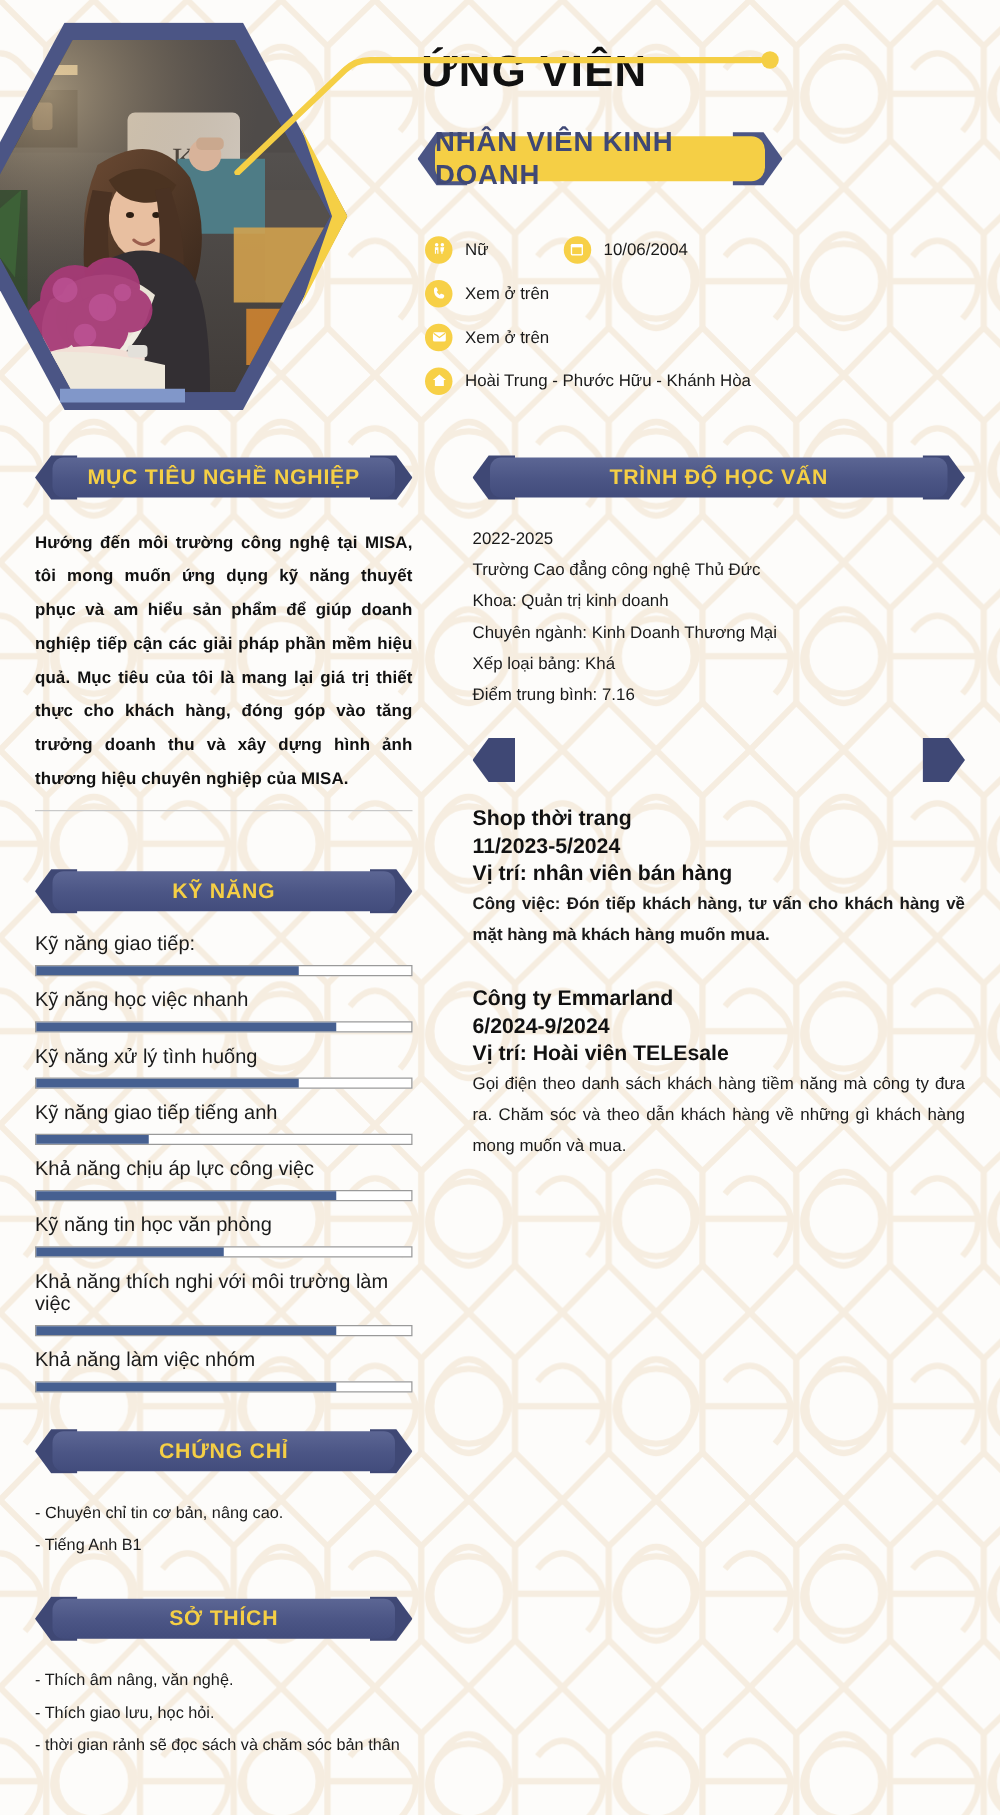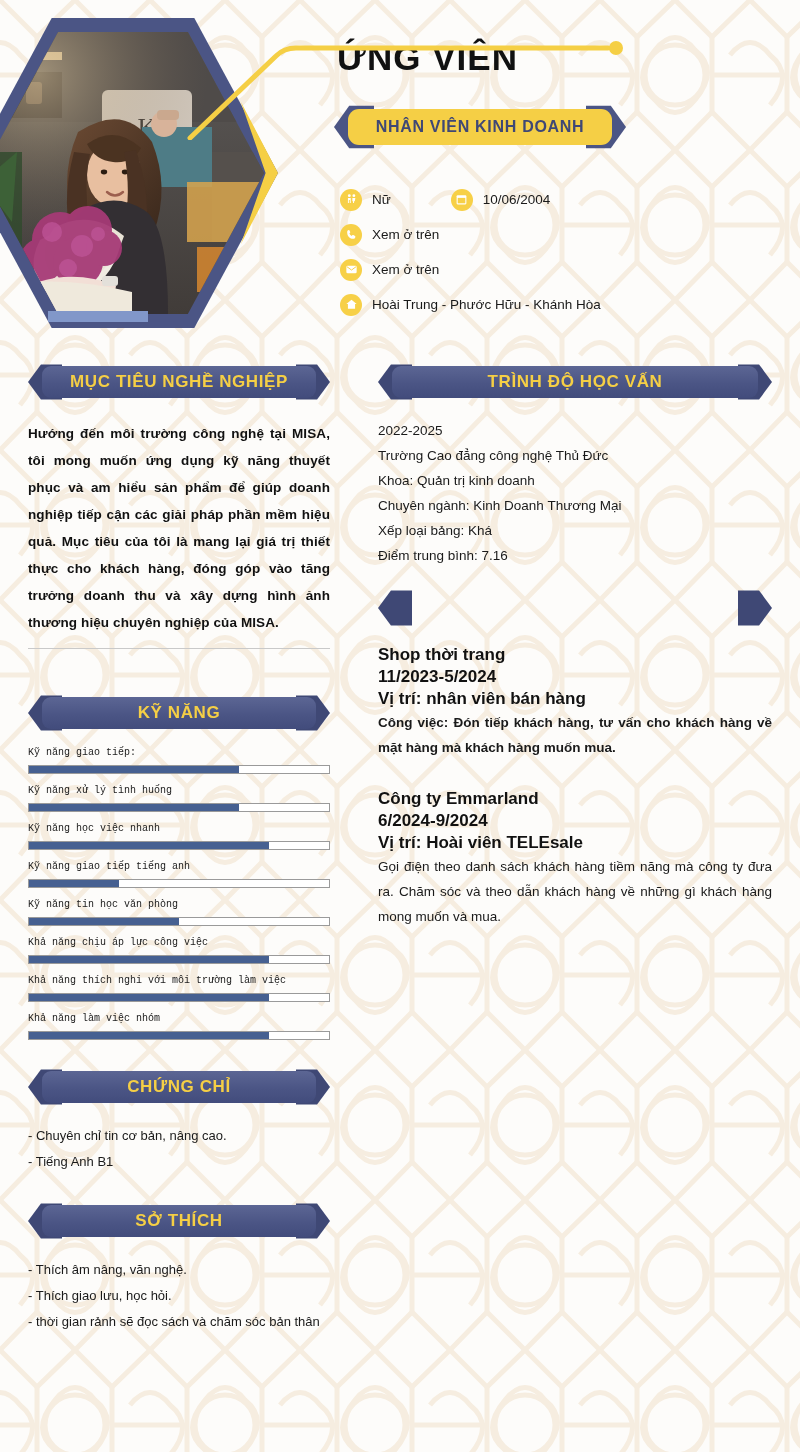--- a/index.html
+++ b/index.html
@@ -65,21 +65,21 @@
 
   .banner-yellow { position:relative; height:46px; }
   .banner-yellow .cap { position:absolute; top:0; width:40px; height:46px; }
   .banner-yellow .cap.left  { left:0;  background:#4b5585; clip-path:polygon(0% 50%, 38% 4%, 100% 4%, 100% 96%, 38% 96%); }
   .banner-yellow .cap.right { right:0; background:#4b5585; clip-path:polygon(100% 50%, 62% 4%, 0% 4%, 0% 96%, 62% 96%); }
   .banner-yellow .body {
     position:absolute; left:14px; right:14px; top:5px; bottom:5px;
     background:#f5cf45; border-radius:11px;
     display:flex; align-items:center; justify-content:center;
   }
-  .banner-yellow .label { color:#3f4875; font-size:16px; font-weight:bold; letter-spacing:.7px; }
+  .banner-yellow .label { color:#3f4875; font-size:22px; font-weight:bold; letter-spacing:.7px; }
 
   
   .col-left  { position:absolute; left:28px;  top:362px; width:302px; }
   .col-right { position:absolute; left:378px; top:362px; width:394px; }
 
   
   .contact { position:absolute; left:340px; top:182px; width:430px; }
   .c-row { display:flex; align-items:center; height:35px; }
   .c-ico {
     width:22px; height:22px; border-radius:50%; background:#f7d047;
@@ -101,21 +101,21 @@
   .edu-line { font-size:13.5px; color:#1a1a1a; line-height:25px; }
 
   .exp-block { margin-top:16px; }
   .exp-b { font-size:17px; font-weight:bold; color:#111; line-height:22px; }
   .exp-p { font-size:13.5px; color:#1a1a1a; line-height:25px; text-align:justify; }
   .exp-p.bold { font-weight:bold; }
 
   
   .skills { margin-top:14px; }
   .skill { margin-bottom:11px; }
-  .skill-name { font-size:10px; color:#1a1a1a; margin-bottom:7px;font-family:Liberation Mono, monospace; }
+  .skill-name { font-size:16px; color:#1a1a1a; margin-bottom:7px; }
   .bar { height:9px; border:1px solid #9a9a9a; background:#ffffff; }
   .bar-fill { height:100%; background:#466091; }
 
   
   .bullets { margin-top:16px; }
   .bullet { font-size:13px; color:#1a1a1a; line-height:26px; }
   .bullet.justify { text-align:justify; }
 </style>
 </head>
 <body>
@@ -305,47 +305,47 @@
       </div>
     </div>
     <div class="skills" id="skills-list">
         <div class="skill">
           <div class="skill-name">Kỹ năng giao tiếp:</div>
           <div class="bar">
             <div class="bar-fill" style="width: 70%;"></div>
           </div>
         </div>
         <div class="skill">
+          <div class="skill-name">Kỹ năng học việc nhanh</div>
+          <div class="bar">
+            <div class="bar-fill" style="width: 80%;"></div>
+          </div>
+        </div>
+        <div class="skill">
           <div class="skill-name">Kỹ năng xử lý tình huống</div>
           <div class="bar">
             <div class="bar-fill" style="width: 70%;"></div>
           </div>
         </div>
         <div class="skill">
-          <div class="skill-name">Kỹ năng học việc nhanh</div>
+          <div class="skill-name">Kỹ năng giao tiếp tiếng anh</div>
+          <div class="bar">
+            <div class="bar-fill" style="width: 30%;"></div>
+          </div>
+        </div>
+        <div class="skill">
+          <div class="skill-name">Khả năng chịu áp lực công việc</div>
           <div class="bar">
             <div class="bar-fill" style="width: 80%;"></div>
           </div>
         </div>
         <div class="skill">
-          <div class="skill-name">Kỹ năng giao tiếp tiếng anh</div>
-          <div class="bar">
-            <div class="bar-fill" style="width: 30%;"></div>
-          </div>
-        </div>
-        <div class="skill">
           <div class="skill-name">Kỹ năng tin học văn phòng</div>
           <div class="bar">
             <div class="bar-fill" style="width: 50%;"></div>
-          </div>
-        </div>
-        <div class="skill">
-          <div class="skill-name">Khả năng chịu áp lực công việc</div>
-          <div class="bar">
-            <div class="bar-fill" style="width: 80%;"></div>
           </div>
         </div>
         <div class="skill">
           <div class="skill-name">Khả năng thích nghi với môi trường làm việc</div>
           <div class="bar">
             <div class="bar-fill" style="width: 80%;"></div>
           </div>
         </div>
         <div class="skill">
           <div class="skill-name">Khả năng làm việc nhóm</div>

